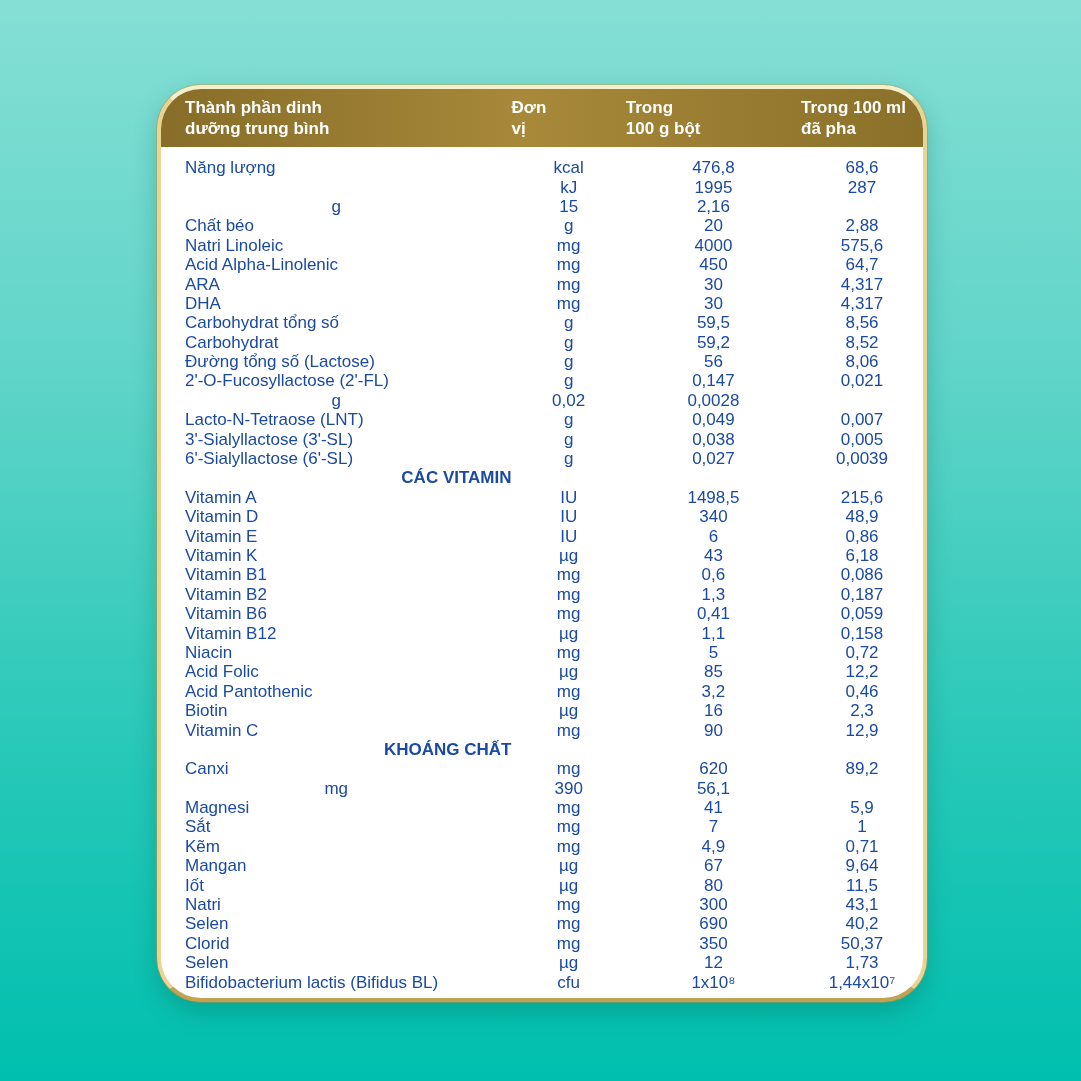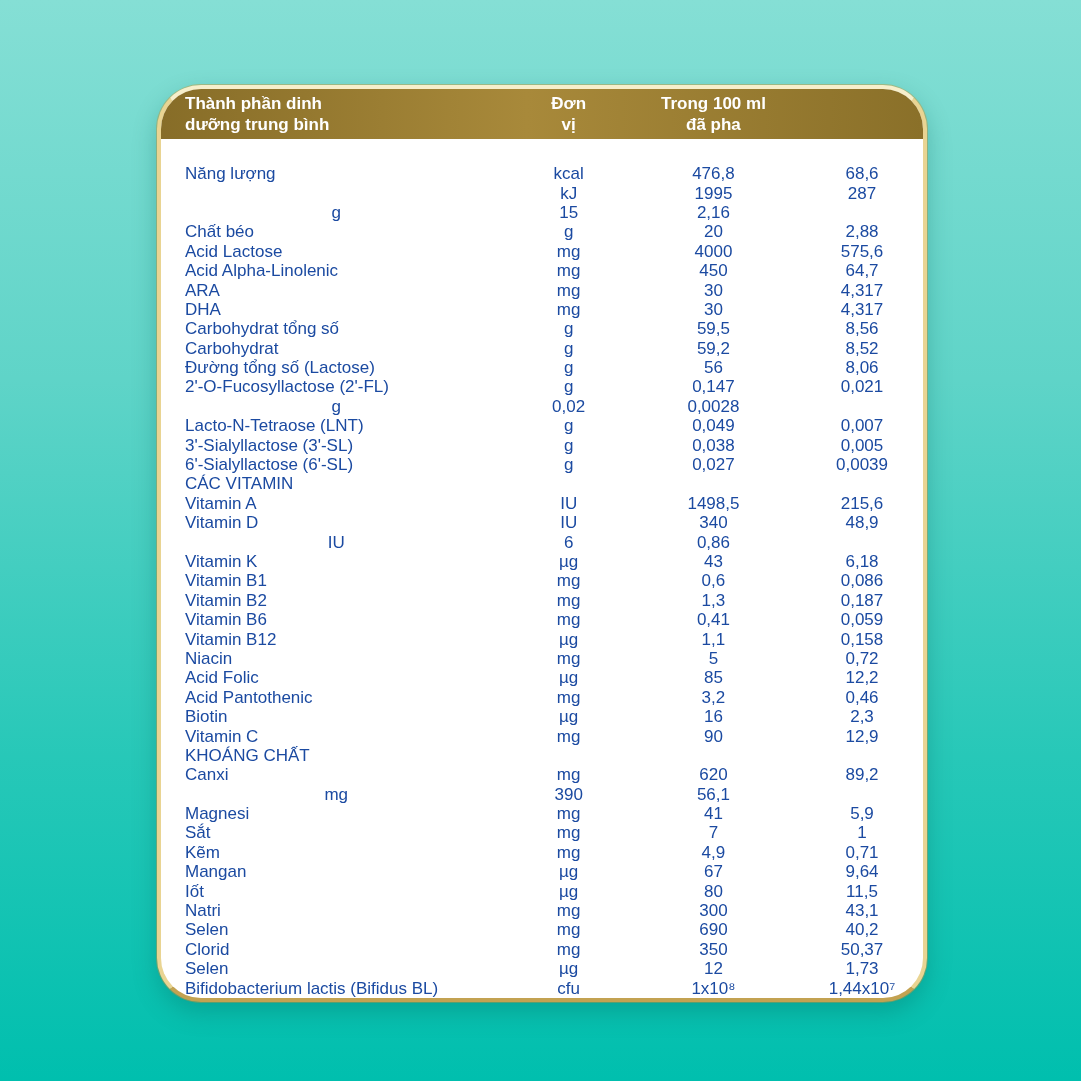--- a/index.html
+++ b/index.html
@@ -24,74 +24,77 @@
     height: 917px;
     box-sizing: border-box;
     background: #ffffff;
     border: 4px solid;
     border-color: #f7efcb #e9d492 #c3a251 #e9d492;
     border-radius: 44px;
     box-shadow: 0 10px 24px rgba(0, 95, 85, 0.30), 0 0 0 1px rgba(201,168,76,0.55);
     overflow: hidden;
   }
   .card-header {
-    height: 50px;
+    height: 58px;
     background: linear-gradient(90deg, #876d28 0%, #a8893a 48%, #8a7029 100%);
     display: grid;
     grid-template-columns: 46% 15% 23% 16%;
     align-items: center;
     color: #ffffff;
     font-weight: bold;
     font-size: 17px;
     line-height: 21px;
   }
   .card-header .h {
-    text-align: center;
+    text-align: left;
     white-space: pre-line;
   }
   .card-header .h.name {
     text-align: left;
     padding-left: 24px;
   }
   .card-body {
-    padding-top: 25px;
+    padding-top: 11px;
   }
   .row {
     display: grid;
     grid-template-columns: 46% 15% 23% 16%;
     height: 19.4px;
     align-items: center;
     color: #1b4aa1;
     font-size: 17px;
   }
   .cell {
     text-align: center;
     line-height: 1;
     white-space: nowrap;
   }
   .cell.c-name {
     text-align: left;
     padding-left: 24px;
   }
   .row.section .cell.c-name {
-    font-weight: normal;
+    font-weight: bold;
+    text-align: right;
   }
   .row.italic .cell.c-name {
   }
 </style>
 </head>
 <body>
 
 <div class="stage">
   <div class="card">
     <div class="card-header">
       <div class="h name">Thành phần dinh
 dưỡng trung bình</div>
       <div class="h">Đơn
 vị</div>
+      <div class="h">Trong
+100 g bột</div>
       <div class="h">Trong 100 ml
 đã pha</div>
     </div>
     <div class="card-body">
         <div class="row">
           <div class="cell c-name">Năng lượng</div>
           <div class="cell c-unit">kcal</div>
           <div class="cell c-100g">476,8</div>
           <div class="cell c-100ml">68,6</div>
         </div>
@@ -106,21 +109,21 @@
           <div class="cell c-100g">15</div>
           <div class="cell c-100ml">2,16</div>
         </div>
         <div class="row">
           <div class="cell c-name">Chất béo</div>
           <div class="cell c-unit">g</div>
           <div class="cell c-100g">20</div>
           <div class="cell c-100ml">2,88</div>
         </div>
         <div class="row">
-          <div class="cell c-name">Acid Lactose</div>
+          <div class="cell c-name">Natri Linoleic</div>
           <div class="cell c-unit">mg</div>
           <div class="cell c-100g">4000</div>
           <div class="cell c-100ml">575,6</div>
         </div>
         <div class="row">
           <div class="cell c-name">Acid Alpha-Linolenic</div>
           <div class="cell c-unit">mg</div>
           <div class="cell c-100g">450</div>
           <div class="cell c-100ml">64,7</div>
         </div>
@@ -195,20 +198,21 @@
           <div class="cell c-100g">1498,5</div>
           <div class="cell c-100ml">215,6</div>
         </div>
         <div class="row">
           <div class="cell c-name">Vitamin D</div>
           <div class="cell c-unit">IU</div>
           <div class="cell c-100g">340</div>
           <div class="cell c-100ml">48,9</div>
         </div>
         <div class="row">
+          <div class="cell c-name">Vitamin E</div>
           <div class="cell c-unit">IU</div>
           <div class="cell c-100g">6</div>
           <div class="cell c-100ml">0,86</div>
         </div>
         <div class="row">
           <div class="cell c-name">Vitamin K</div>
           <div class="cell c-unit">µg</div>
           <div class="cell c-100g">43</div>
           <div class="cell c-100ml">6,18</div>
         </div>

